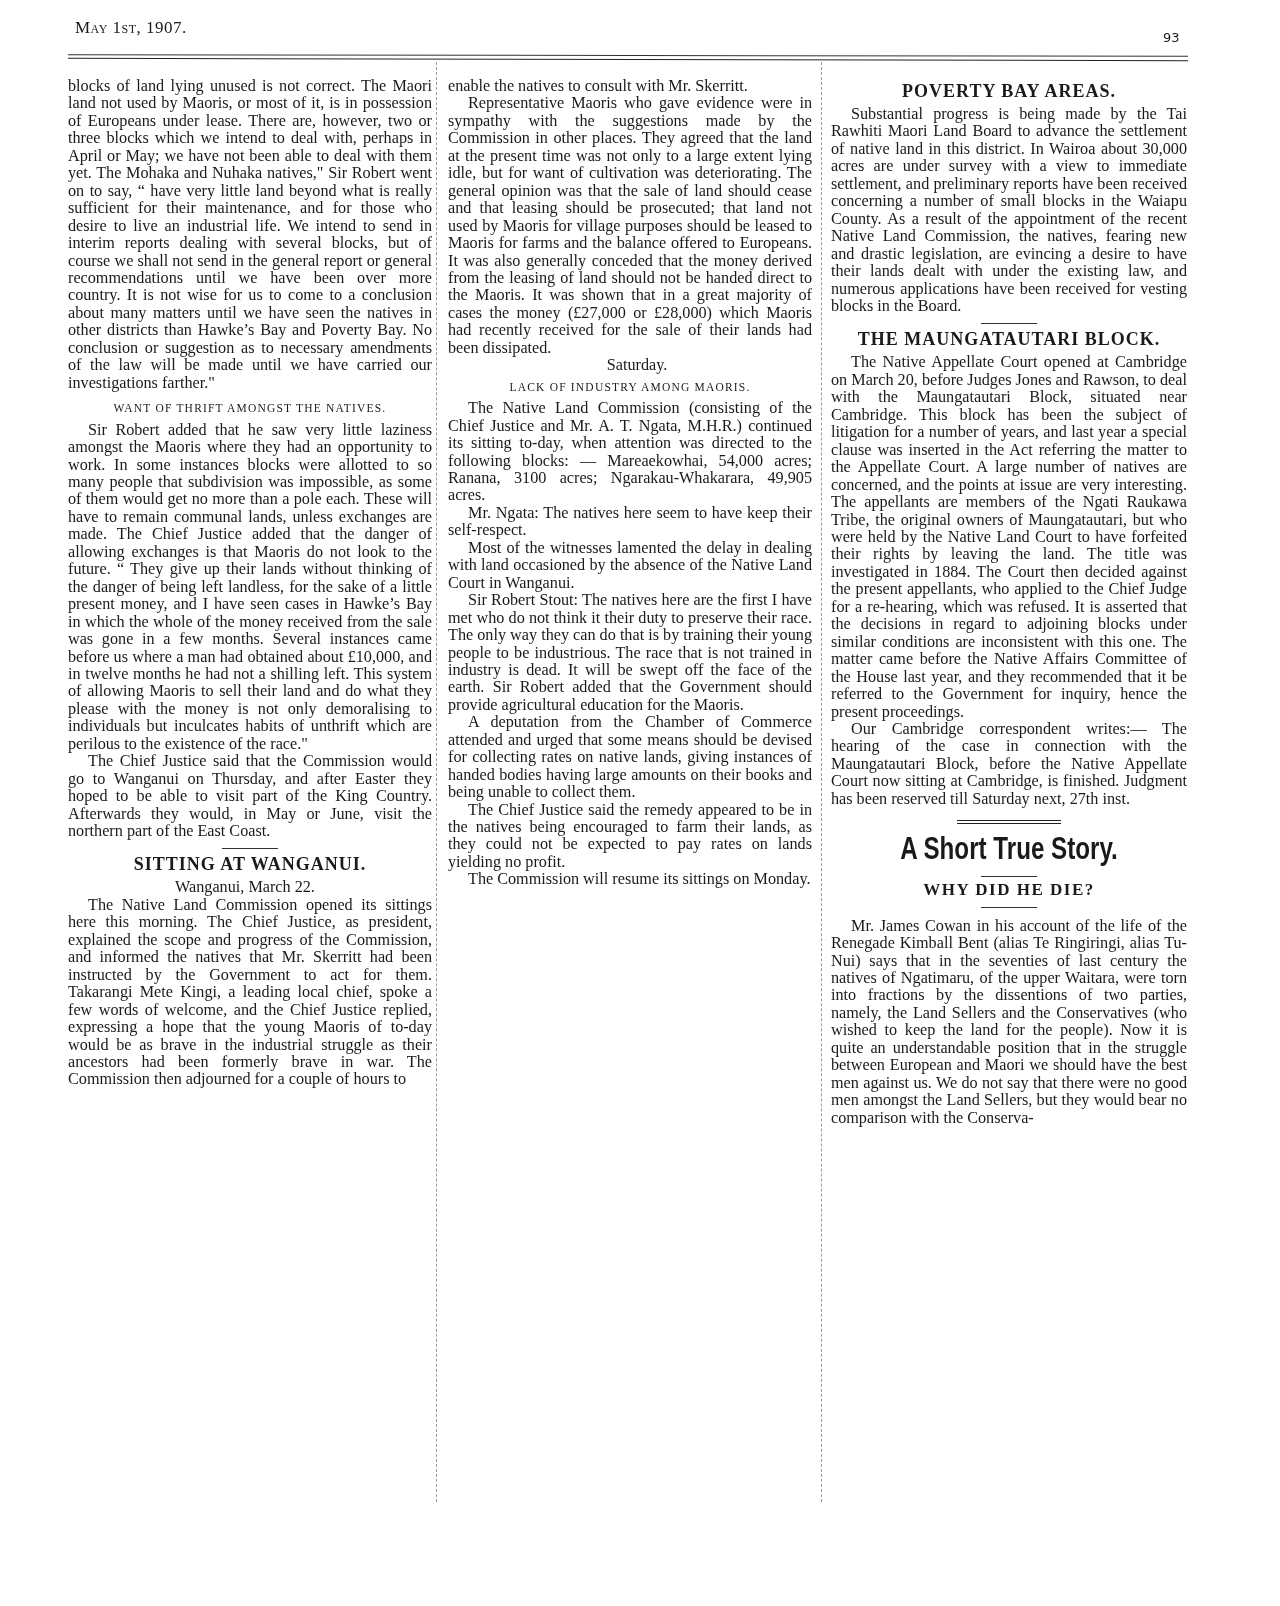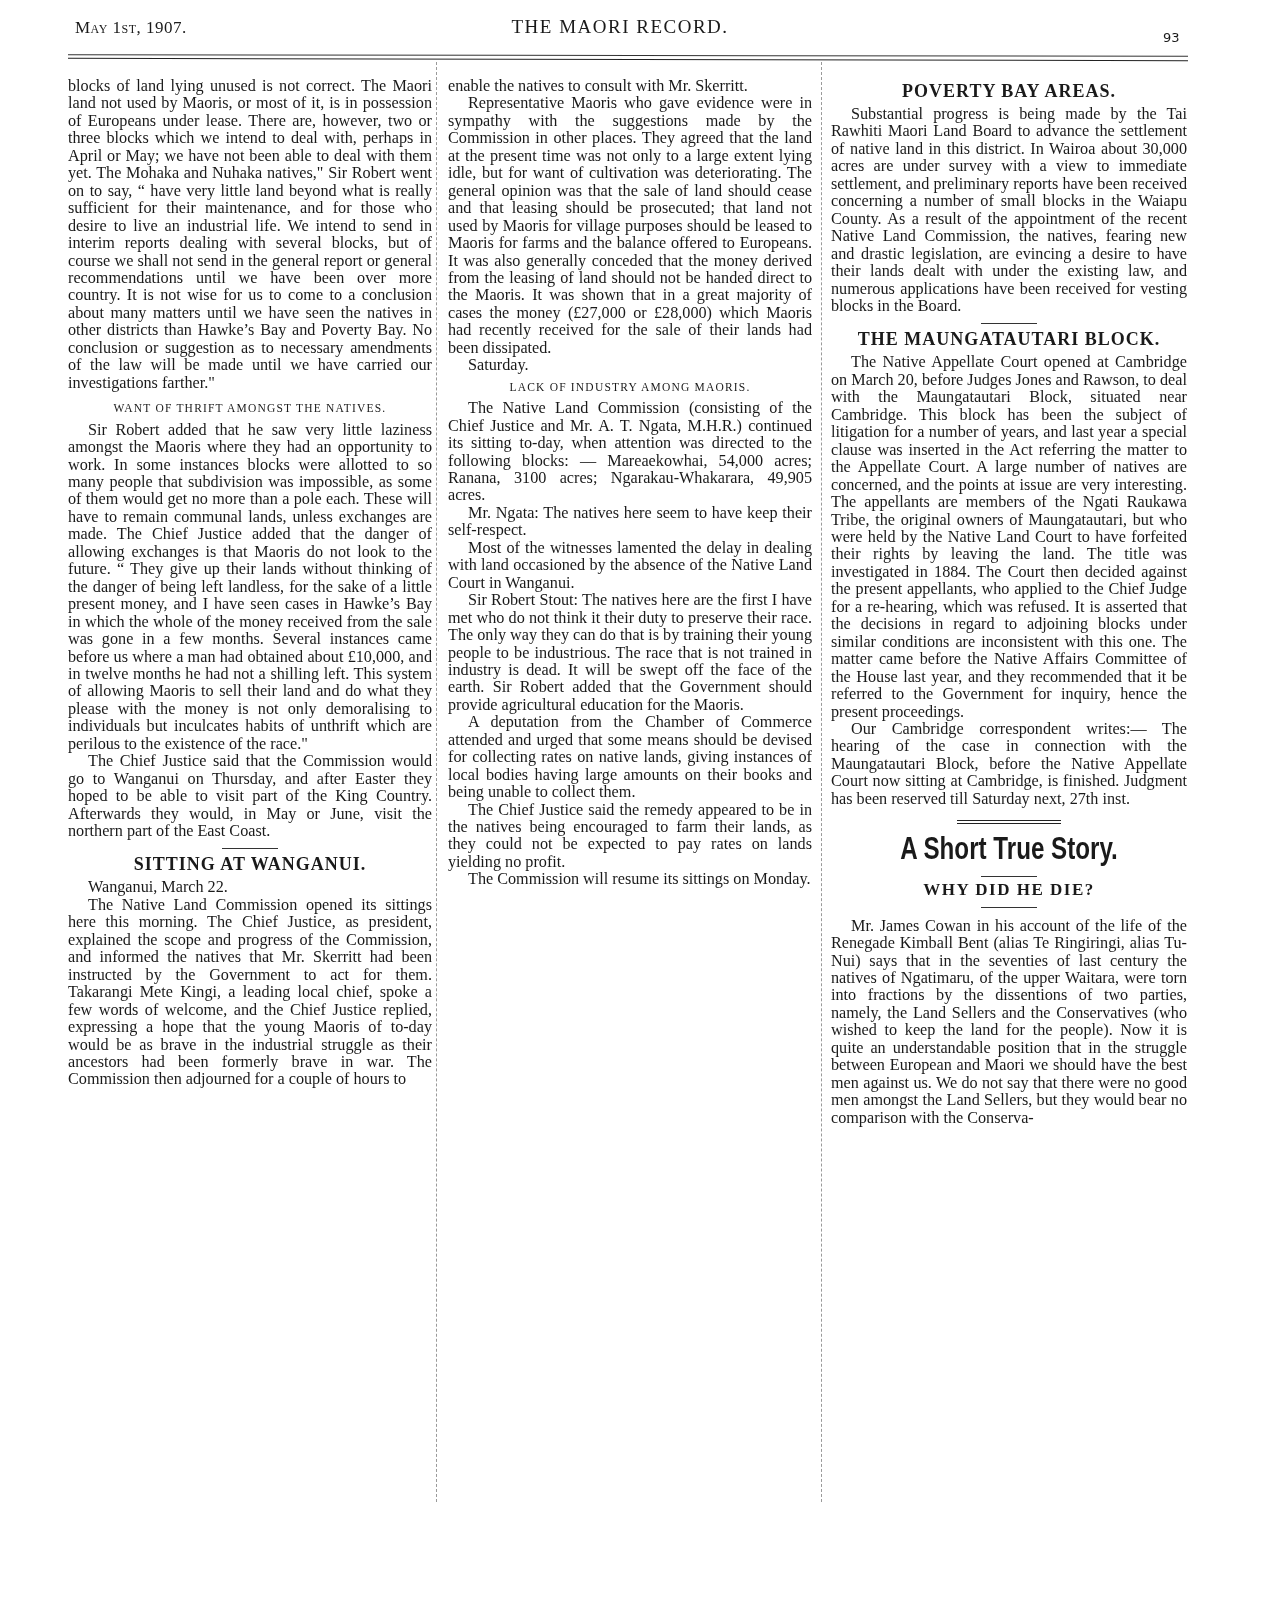--- a/index.html
+++ b/index.html
@@ -16,34 +16,33 @@
   .col-sep.s1 { left: 436px; height: 1440px; }
   .col-sep.s2 { left: 821px; height: 1440px; }
   .col { position: absolute; top: 78px; font-size: 16.2px; line-height: 17.45px; text-align: justify; hyphens: none; }
   .col.c1 { left: 68px; width: 364px; }
   .col.c2 { left: 448px; width: 364px; }
   .col.c3 { left: 831px; width: 356px; }
   .col p { margin: 0; text-indent: 20px; }
   .col p.noindent { text-indent: 0; }
   .subhead { text-align: center; font-size: 11.5px; letter-spacing: 1.2px; margin: 8px 0 4px 0; text-indent: 0; }
   .head { text-align: center; font-size: 18px; letter-spacing: 1px; margin: 4px 0 4px 0; line-height: 22px; text-indent: 0; }
-  .dateline { text-align: left; padding-right: 30px; text-indent: 0; margin: 0; }
+  .dateline { text-align: center; padding-right: 30px; text-indent: 0; margin: 0; }
   .dateline.right { padding-right: 6px; }
   .short-rule { width: 56px; height: 0; border-top: 1.5px solid #333; margin: 8px auto 4px auto; }
   .double-rule { width: 104px; margin: 12px auto 6px auto; border-top: 1.5px solid #222; border-bottom: 1.5px solid #222; height: 2px; }
   .big-title { text-align: center; font-family: "Liberation Sans", "DejaVu Sans", sans-serif; font-weight: bold;
                font-size: 31px; line-height: 38px; letter-spacing: 0px; transform: scaleX(0.78); margin: 0; text-indent: 0; }
   .why { text-align: center; font-size: 17px; letter-spacing: 1.5px; margin: 4px 0 0 0; text-indent: 0; }
 </style>
 </head>
 <body>
 
 <header class="masthead">
   <div class="mast-date">May 1st, 1907.</div>
-  <div class="mast-title">THE MAORI RECORD.</div>
   <div class="mast-page">93</div>
 </header>
 <div class="rule r1"></div>
 <div class="rule r2"></div>
 
 <div class="col-sep s1"></div>
 <div class="col-sep s2"></div>
 
 <section class="col c1">
   <p class="noindent">blocks of land lying unused is not correct. The Maori land not used by Maoris, or most of it, is in possession of Europeans under lease. There are, however, two or three blocks which we intend to deal with, perhaps in April or May; we have not been able to deal with them yet. The Mohaka and Nuhaka natives," Sir Robert went on to say, “ have very little land beyond what is really sufficient for their maintenance, and for those who desire to live an industrial life. We intend to send in interim reports dealing with several blocks, but of course we shall not send in the general report or general recommendations until we have been over more country. It is not wise for us to come to a conclusion about many matters until we have seen the natives in other districts than Hawke’s Bay and Poverty Bay. No conclusion or suggestion as to necessary amendments of the law will be made until we have carried our investigations farther."</p>
@@ -58,21 +57,21 @@
 
 <section class="col c2">
   <p class="noindent">enable the natives to consult with Mr. Skerritt.</p>
   <p>Representative Maoris who gave evidence were in sympathy with the suggestions made by the Commission in other places. They agreed that the land at the present time was not only to a large extent lying idle, but for want of cultivation was deteriorating. The general opinion was that the sale of land should cease and that leasing should be prosecuted; that land not used by Maoris for village purposes should be leased to Maoris for farms and the balance offered to Europeans. It was also generally conceded that the money derived from the leasing of land should not be handed direct to the Maoris. It was shown that in a great majority of cases the money (£27,000 or £28,000) which Maoris had recently received for the sale of their lands had been dissipated.</p>
   <p class="dateline right">Saturday.</p>
   <div class="subhead" style="margin-top:4px">LACK OF INDUSTRY AMONG MAORIS.</div>
   <p>The Native Land Commission (consisting of the Chief Justice and Mr. A. T. Ngata, M.H.R.) continued its sitting to-day, when attention was directed to the following blocks: — Mareaekowhai, 54,000 acres; Ranana, 3100 acres; Ngarakau-Whakarara, 49,905 acres.</p>
   <p>Mr. Ngata: The natives here seem to have keep their self-respect.</p>
   <p>Most of the witnesses lamented the delay in dealing with land occasioned by the absence of the Native Land Court in Wanganui.</p>
   <p>Sir Robert Stout: The natives here are the first I have met who do not think it their duty to preserve their race. The only way they can do that is by training their young people to be industrious. The race that is not trained in industry is dead. It will be swept off the face of the earth. Sir Robert added that the Government should provide agricultural education for the Maoris.</p>
-  <p>A deputation from the Chamber of Commerce attended and urged that some means should be devised for collecting rates on native lands, giving instances of local bodies having large amounts on their books and being unable to collect them.</p>
+  <p>A deputation from the Chamber of Commerce attended and urged that some means should be devised for collecting rates on native lands, giving instances of handed bodies having large amounts on their books and being unable to collect them.</p>
   <p>The Chief Justice said the remedy appeared to be in the natives being encouraged to farm their lands, as they could not be expected to pay rates on lands yielding no profit.</p>
   <p>The Commission will resume its sittings on Monday.</p>
 </section>
 
 <section class="col c3">
   <h2 class="head" style="margin-top:2px">POVERTY BAY AREAS.</h2>
   <p>Substantial progress is being made by the Tai Rawhiti Maori Land Board to advance the settlement of native land in this district. In Wairoa about 30,000 acres are under survey with a view to immediate settlement, and preliminary reports have been received concerning a number of small blocks in the Waiapu County. As a result of the appointment of the recent Native Land Commission, the natives, fearing new and drastic legislation, are evincing a desire to have their lands dealt with under the existing law, and numerous applications have been received for vesting blocks in the Board.</p>
   <div class="short-rule"></div>
   <h2 class="head">THE MAUNGATAUTARI BLOCK.</h2>
   <p>The Native Appellate Court opened at Cambridge on March 20, before Judges Jones and Rawson, to deal with the Maungatautari Block, situated near Cambridge. This block has been the subject of litigation for a number of years, and last year a special clause was inserted in the Act referring the matter to the Appellate Court. A large number of natives are concerned, and the points at issue are very interesting. The appellants are members of the Ngati Raukawa Tribe, the original owners of Maungatautari, but who were held by the Native Land Court to have forfeited their rights by leaving the land. The title was investigated in 1884. The Court then decided against the present appellants, who applied to the Chief Judge for a re-hearing, which was refused. It is asserted that the decisions in regard to adjoining blocks under similar conditions are inconsistent with this one. The matter came before the Native Affairs Committee of the House last year, and they recommended that it be referred to the Government for inquiry, hence the present proceedings.</p>

